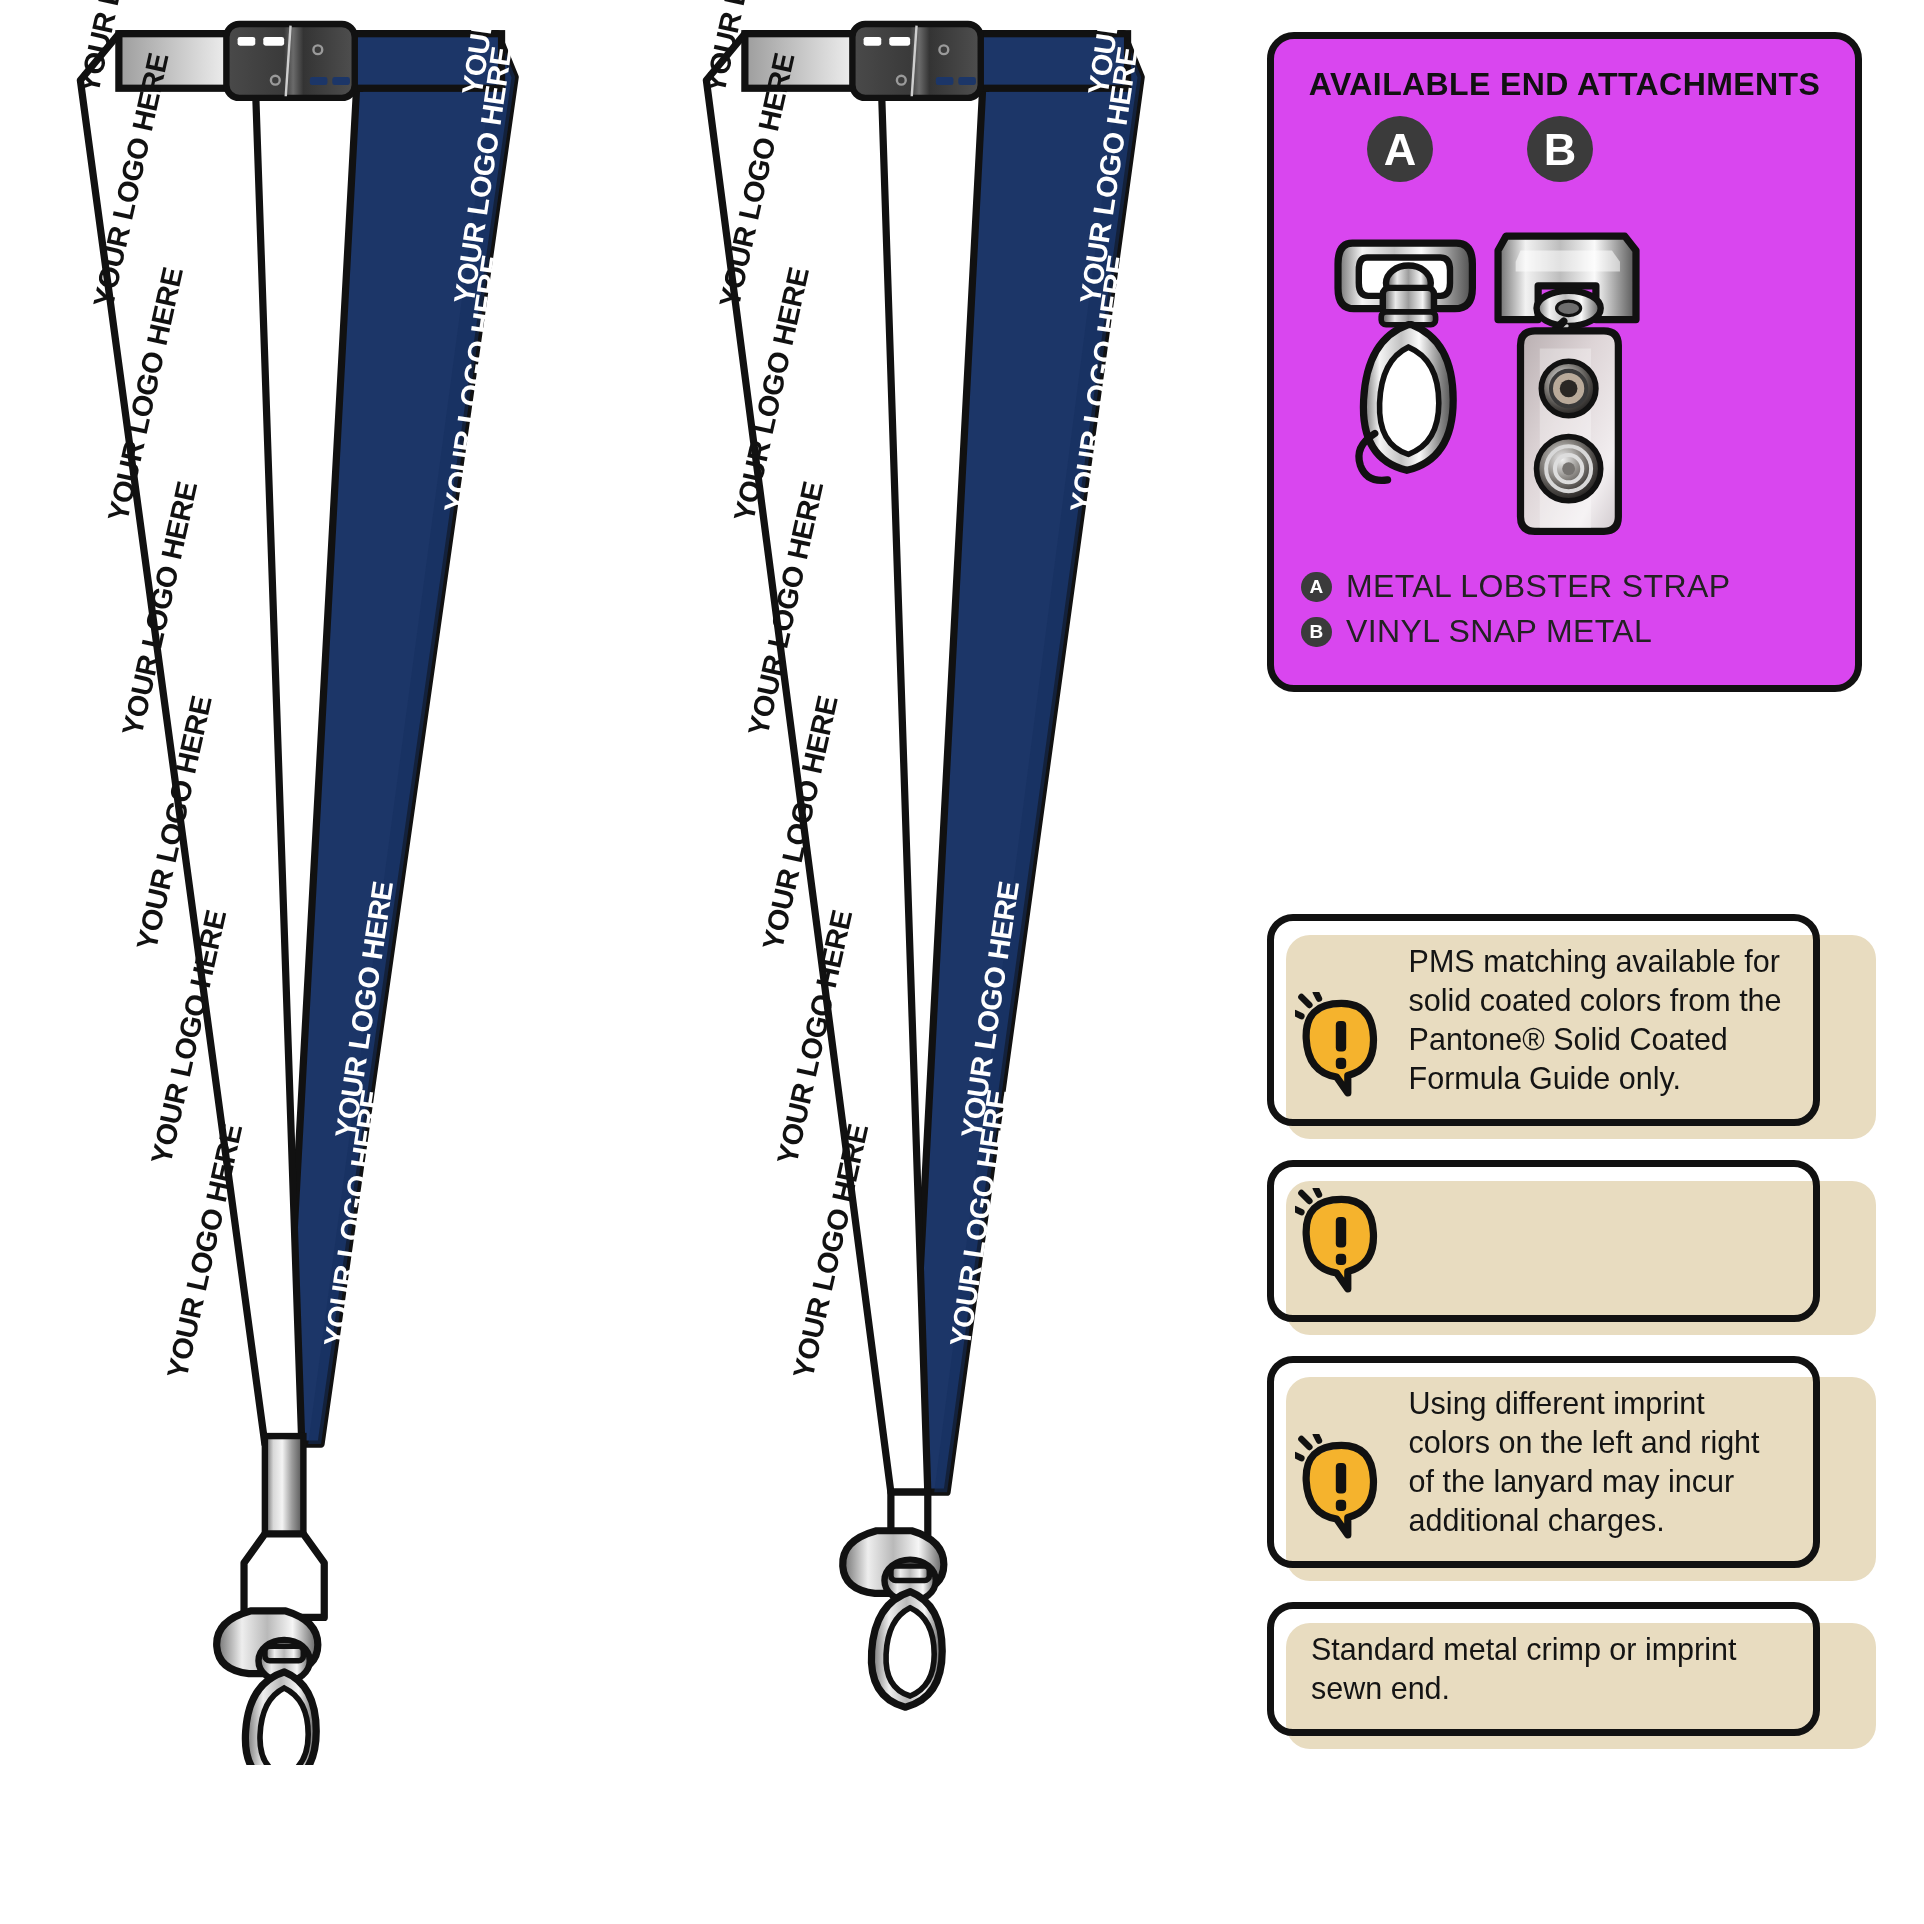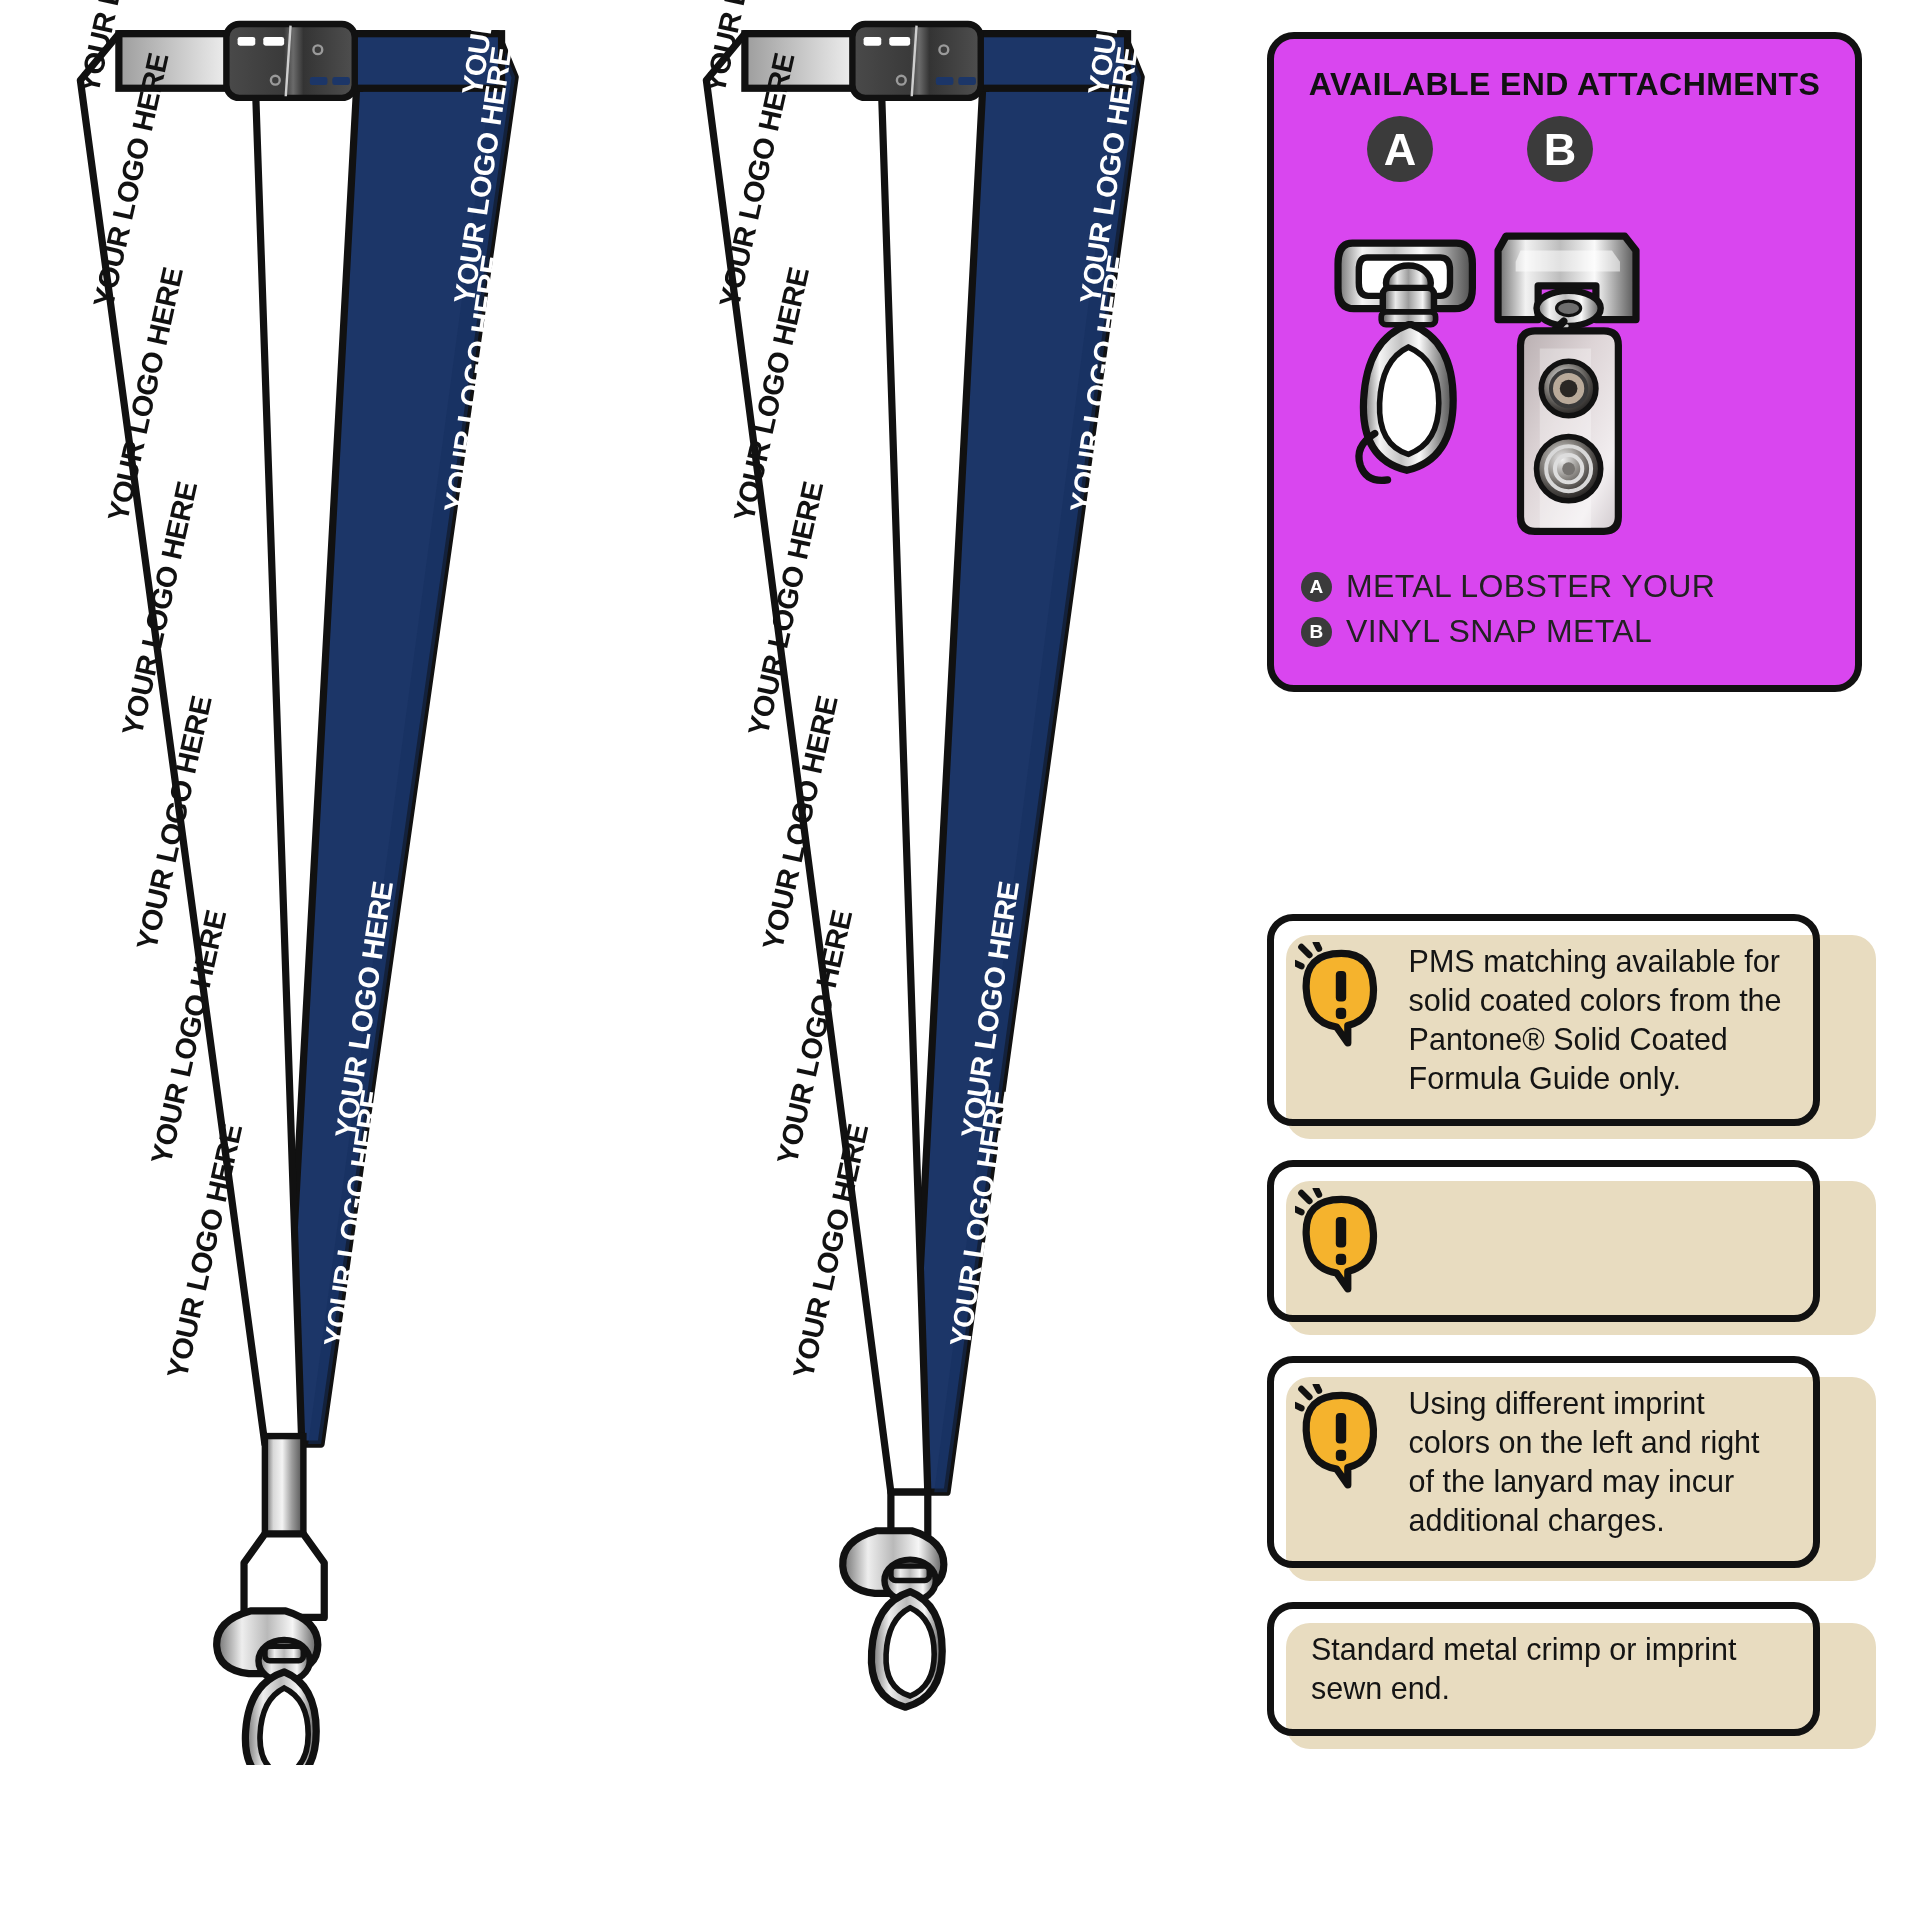--- a/index.html
+++ b/index.html
@@ -91,21 +91,21 @@
   .note-box{
     position:relative;
     z-index:1;
     border:7.2px solid #111111;
     border-radius:26px;
     background:transparent;
     width:553px;
     box-sizing:border-box;
     min-height:152px;
     display:flex;
-    align-items:flex-start;
+    align-items:flex-end;
     gap:17.6px;
     padding:21px 24px 21px 21px;
   }
   .note-icon{flex:0 0 auto;width:96px;height:106px;}
   .note-text{
     font-size:30.5px;
     line-height:1.28;
     color:#141414;
     font-weight:300;
   }
@@ -393,21 +393,21 @@
             <circle cx="94" cy="350" r="28" fill="none" stroke="#d8d8d8" stroke-width="5"></circle>
             <circle cx="94" cy="350" r="17" fill="none" stroke="#dddddd" stroke-width="5"></circle>
             <circle cx="94" cy="350" r="8" fill="#777471"></circle>
           </svg>
         </div>
       </div>
 
       <div class="legend">
         <div class="legend-row">
           <div class="badge-sm">A</div>
-          <div class="legend-text">METAL LOBSTER YOUR</div>
+          <div class="legend-text">METAL LOBSTER STRAP</div>
         </div>
         <div class="legend-row">
           <div class="badge-sm">B</div>
           <div class="legend-text">VINYL SNAP METAL</div>
         </div>
       </div>
     </div>
   </div>
 
   <div class="notes">

